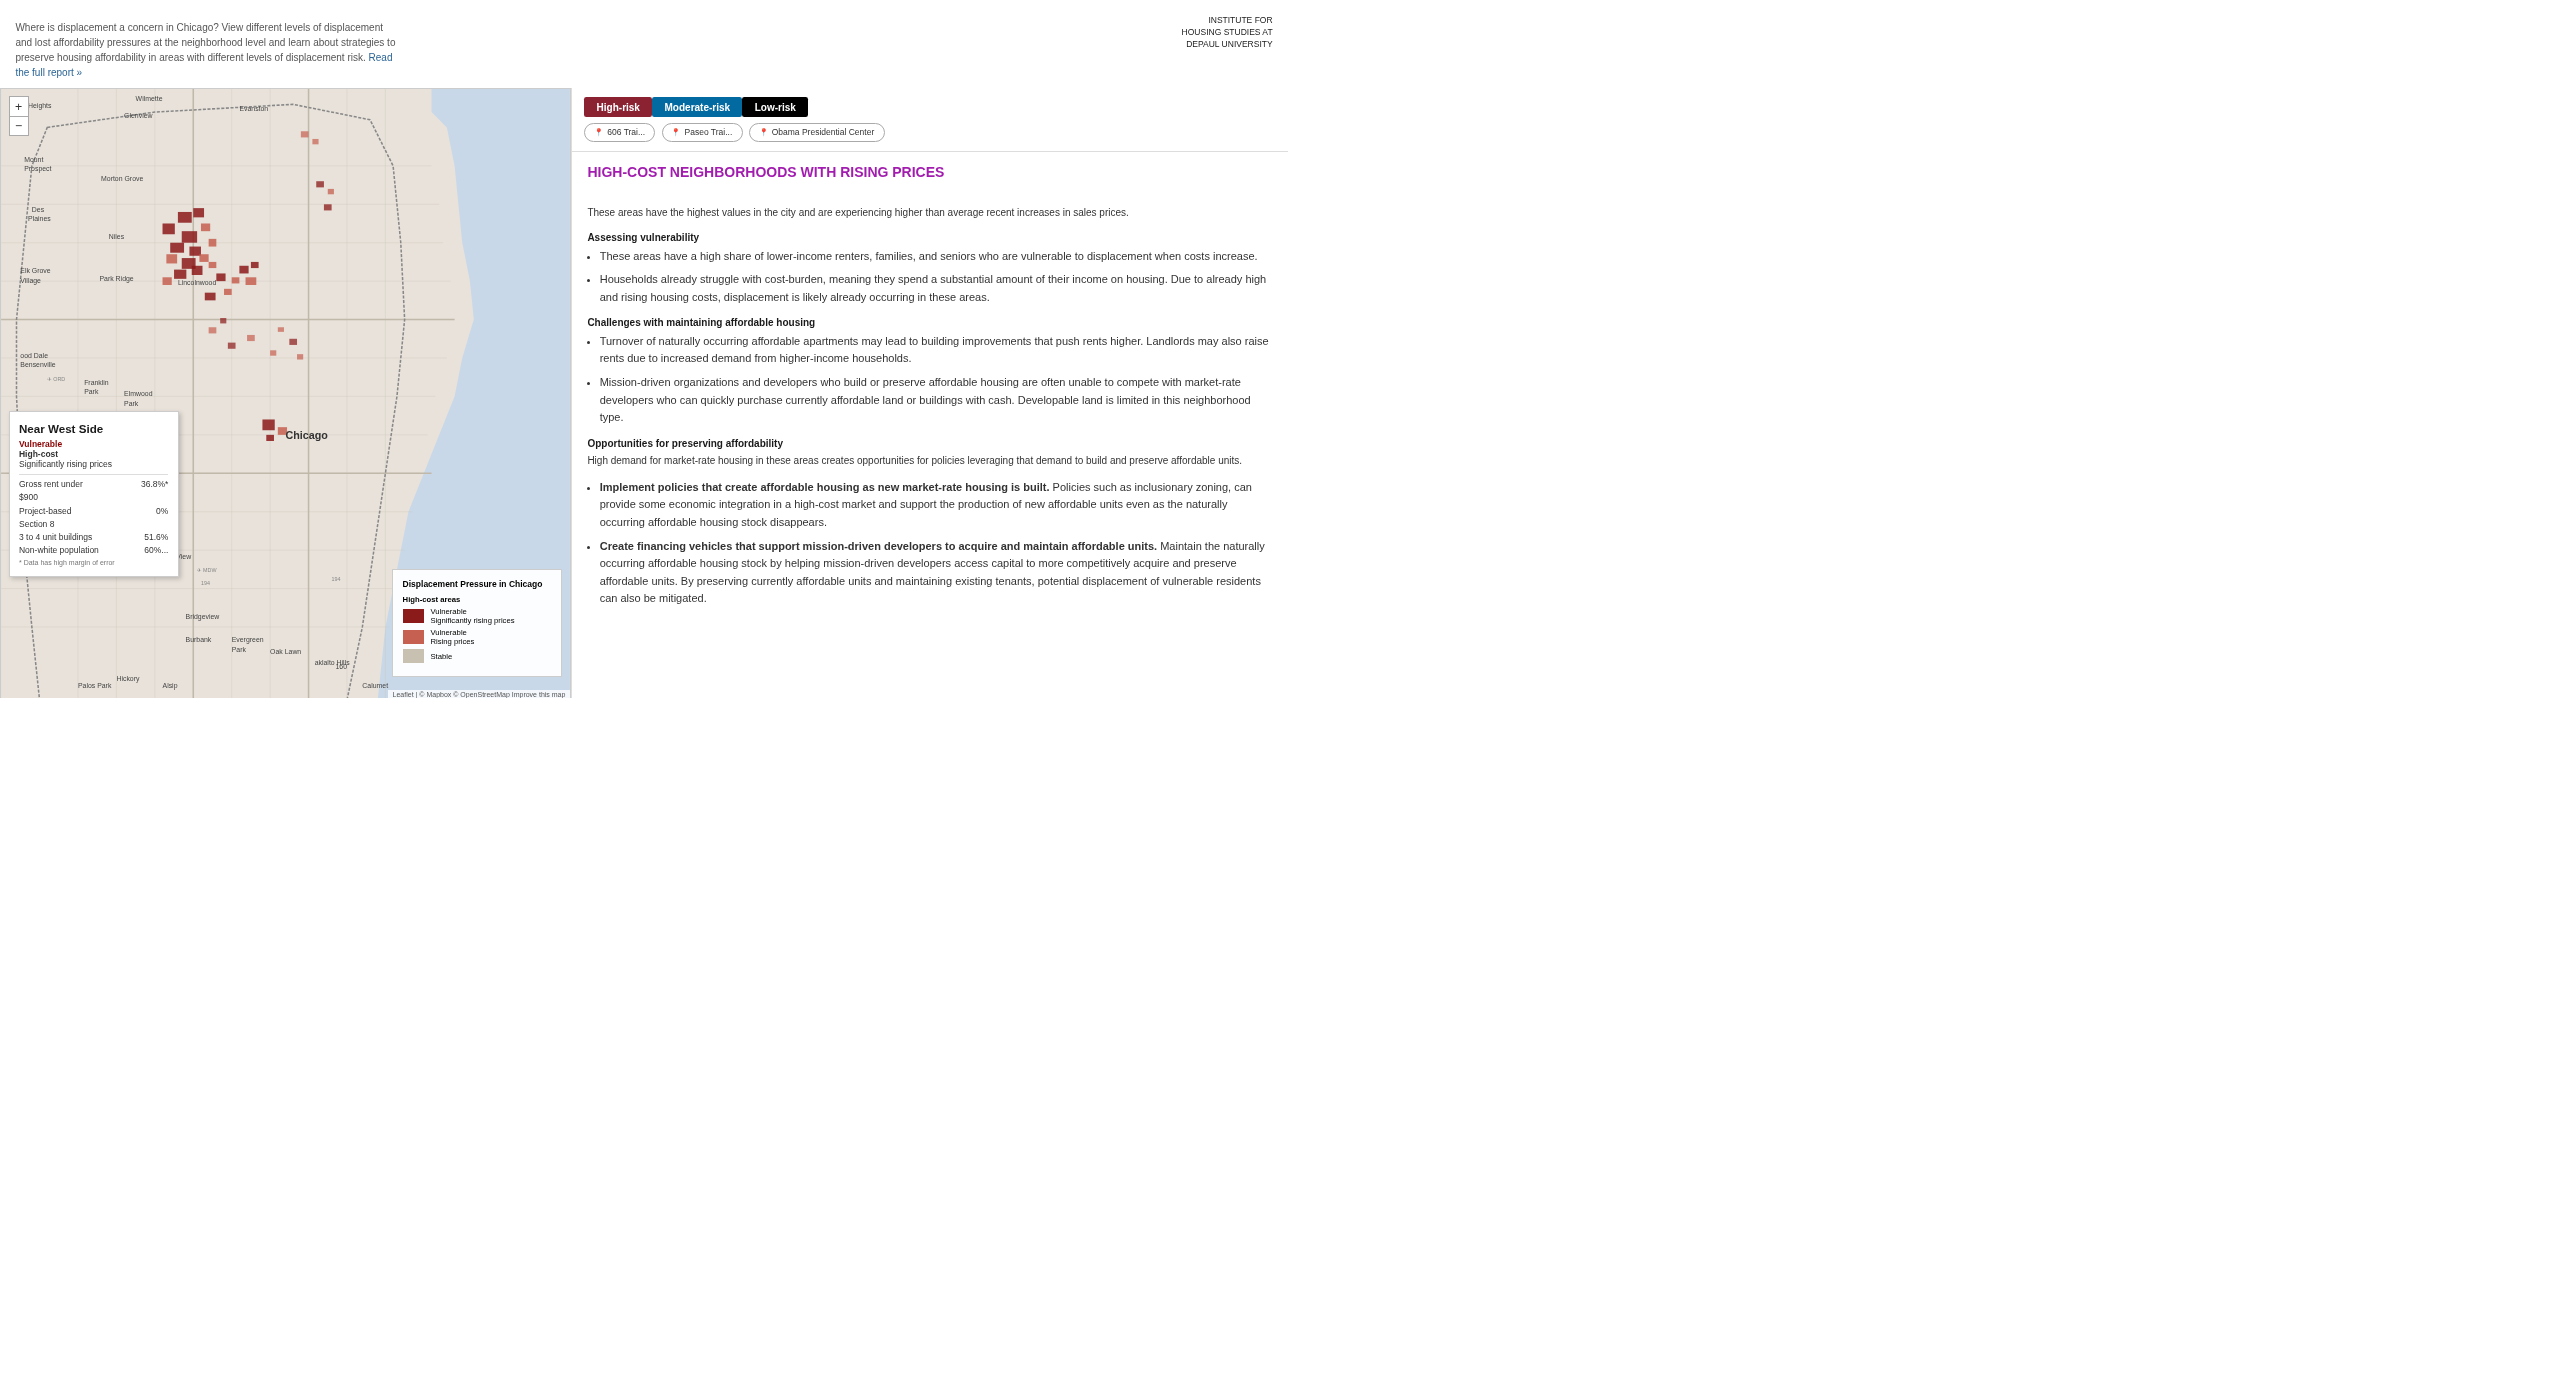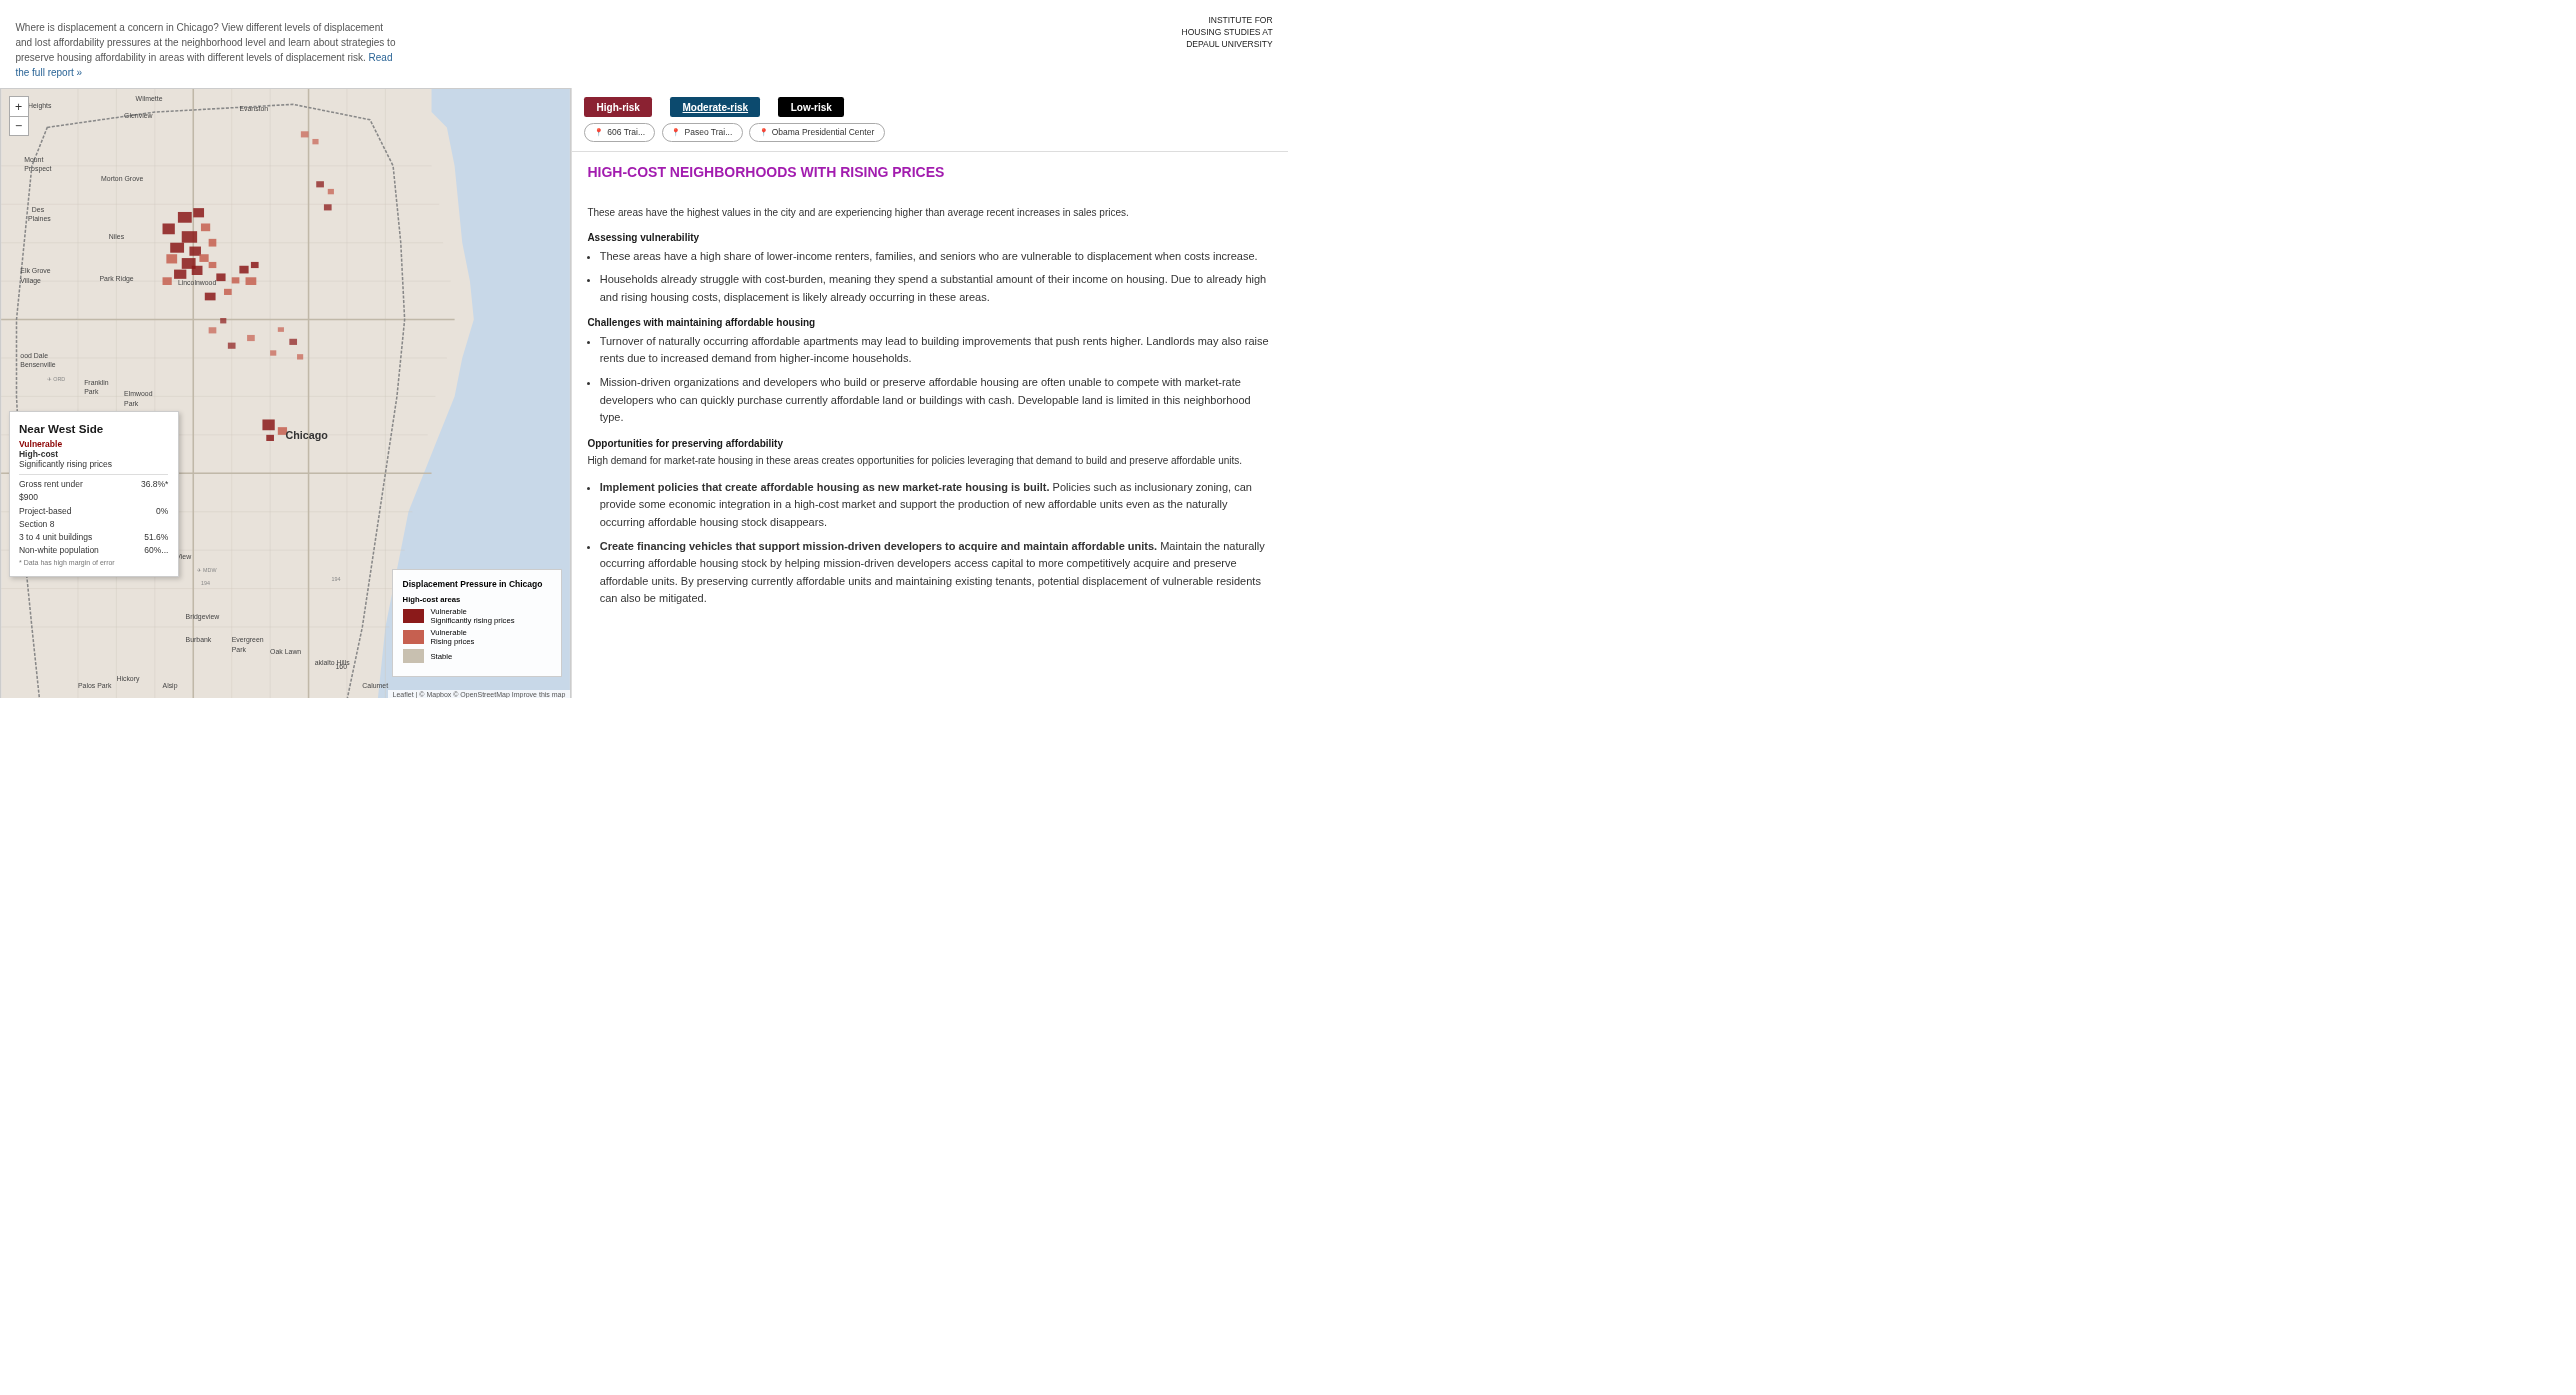--- a/index.html
+++ b/index.html
@@ -40,24 +40,24 @@
     .map-legend { position: absolute; bottom: 23px; right: 7.7px; background: rgba(255,255,255,0.95); border: 0.8px solid #ccc; padding: 9.3px; width: 170px; font-size: 8.5px; z-index: 20; }
     .map-legend h4 { font-size: 8.5px; font-weight: 700; margin-bottom: 6.2px; }
     .legend-section-title { font-weight: 700; font-size: 7.7px; margin-bottom: 3.1px; }
     .legend-item { display: flex; align-items: center; margin-bottom: 3.1px; font-size: 7.7px; }
     .legend-color { width: 21.6px; height: 14px; margin-right: 6.2px; flex-shrink: 0; }
 
     
     .right-panel { flex: 1; display: flex; flex-direction: column; border-left: 0.8px solid #ddd; }
 
     
-    .risk-buttons { display: flex; gap: 18px; padding: 9.3px 12.3px 6.2px; }
+    .risk-buttons { display: flex; gap: 0; padding: 9.3px 12.3px 6.2px; }
     .risk-btn { padding: 4.6px 12.3px; border: none; cursor: pointer; font-size: 10px; font-weight: 700; color: #fff; border-radius: 2.3px; }
     .risk-btn.high { background: #8b2232; }
-    .risk-btn.moderate { background: #0c4a6e; text-decoration: underline; }
+    .risk-btn.moderate { background: #0369a1; }
     .risk-btn.low { background: #000000; }
 
     
     .location-chips { display: flex; gap: 6.2px; padding: 0 12.3px 9.3px; }
     .chip { display: flex; align-items: center; gap: 3.1px; padding: 3.1px 9.3px; border: 0.8px solid #aaa; border-radius: 15.4px; font-size: 8.5px; color: #333; cursor: pointer; background: #fff; }
     .chip-icon { color: #e05; font-size: 7.7px; }
 
     
     .content-area { flex: 1; overflow-y: auto; padding: 12.3px 15.4px; border-top: 0.8px solid #ddd; }
     .content-area h2 { font-size: 14px; font-weight: 900; color: #a21caf; text-transform: uppercase; margin-bottom: 25px; }

